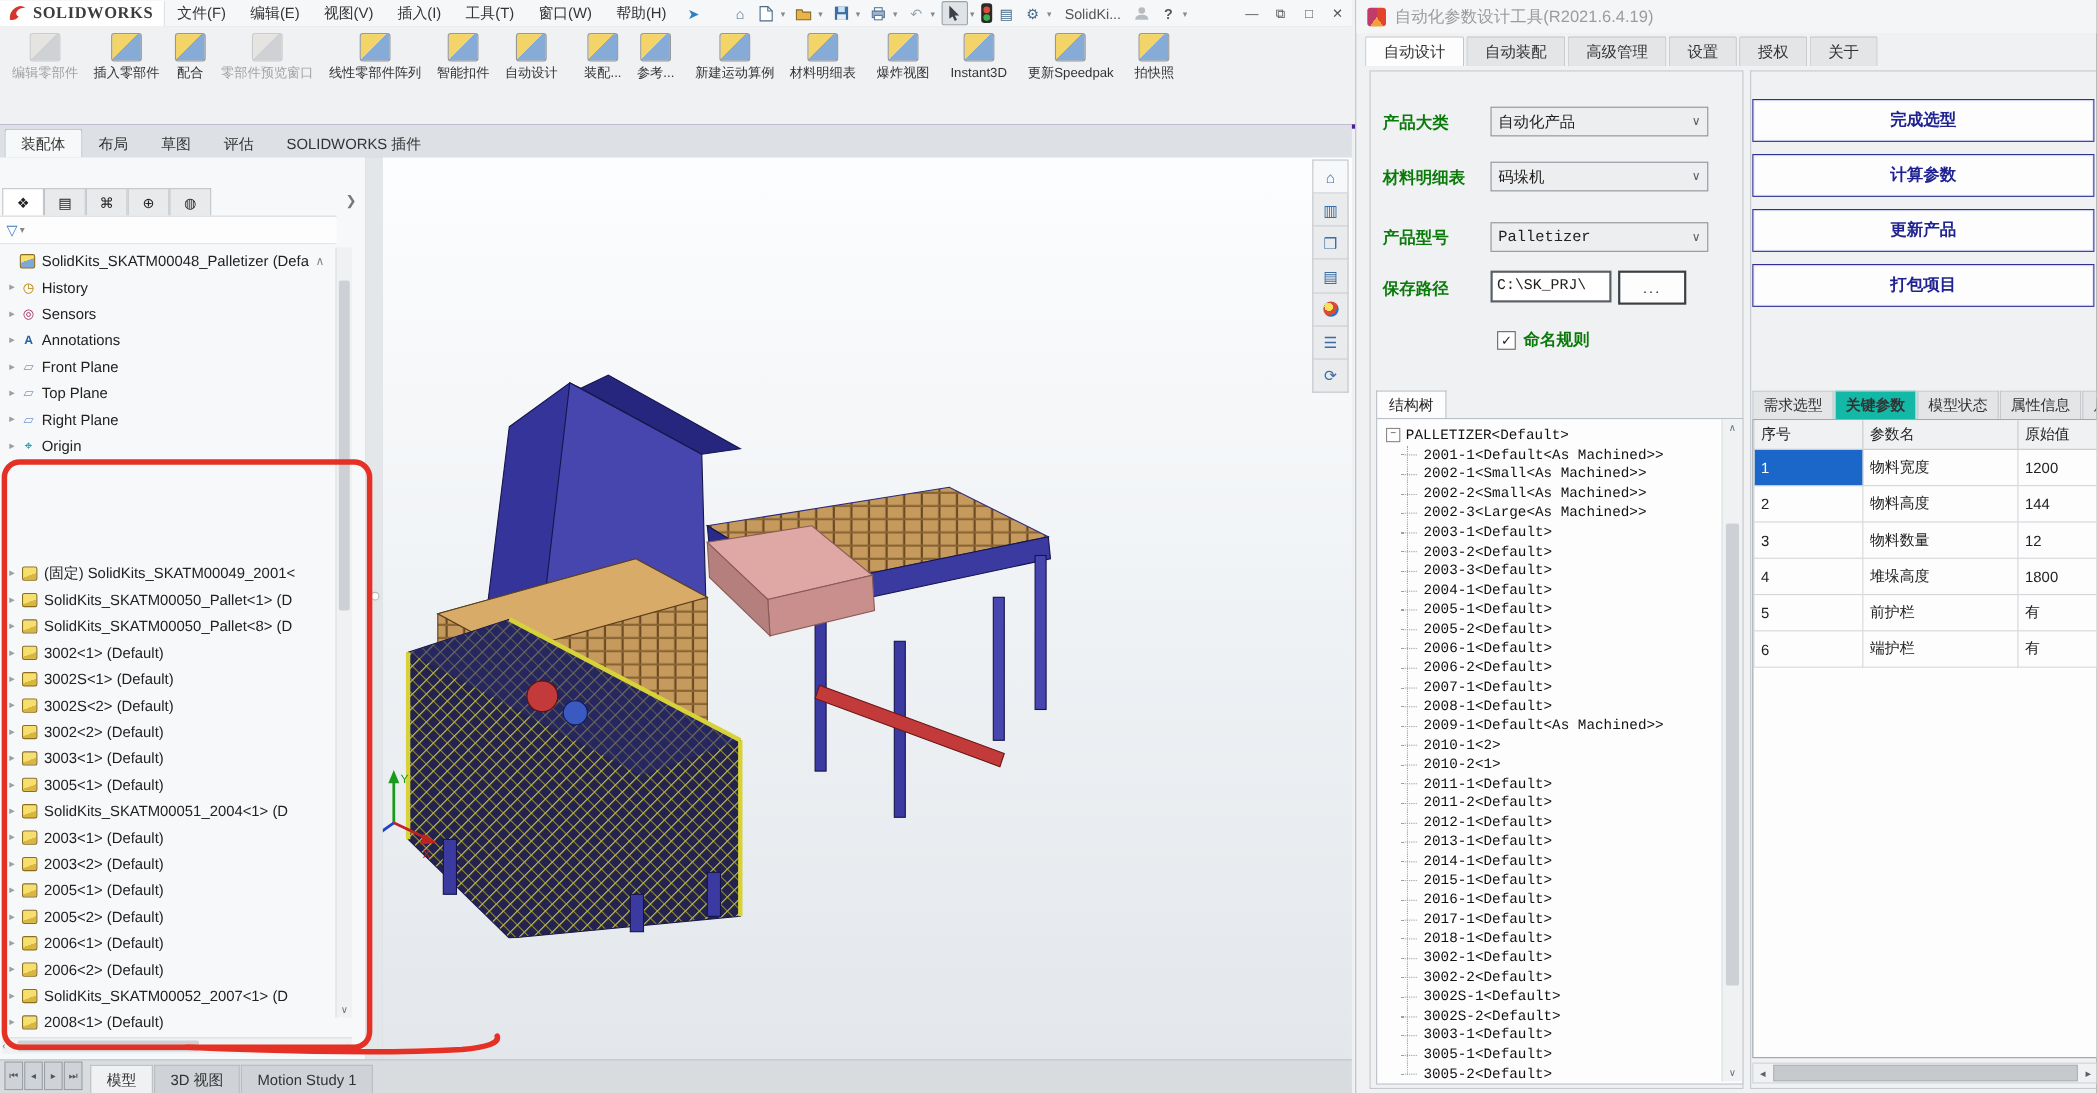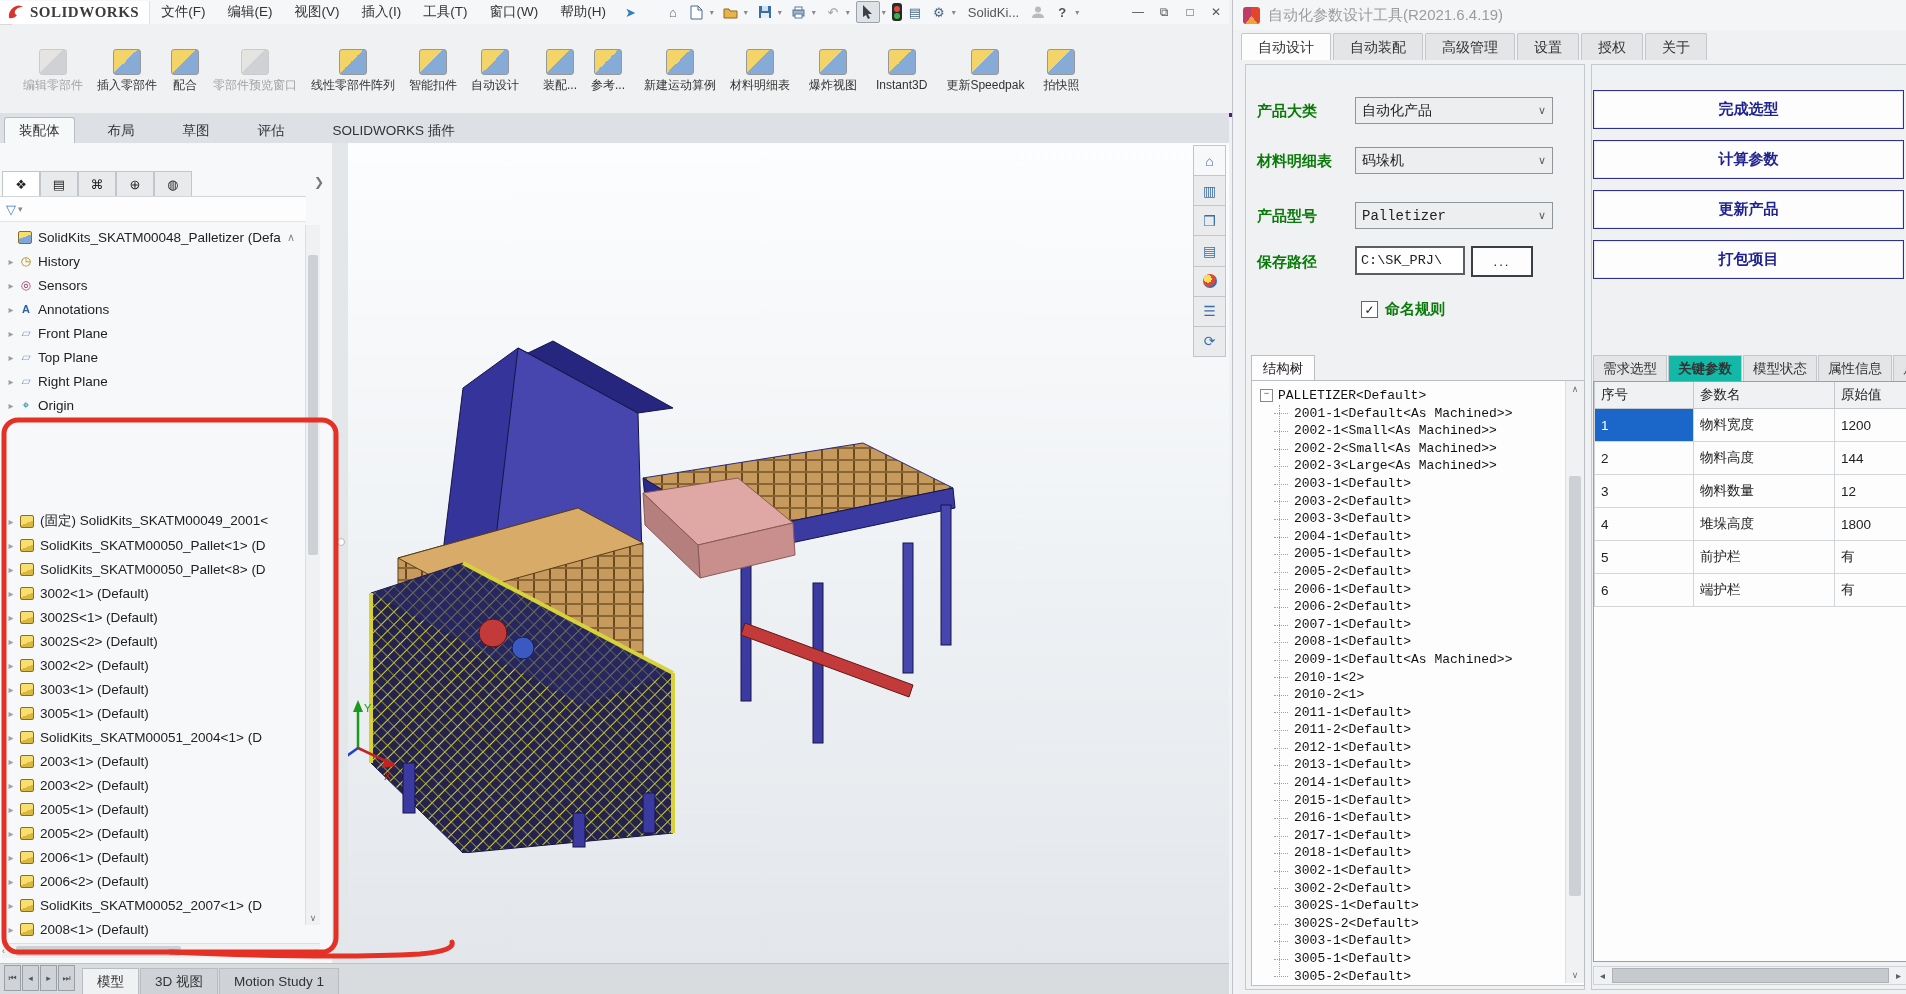--- a/index.html
+++ b/index.html
@@ -17,31 +17,31 @@
   #quickbar{display:flex;align-items:center;gap:2px;margin-left:18px;}
   .qi{width:22px;height:20px;display:flex;align-items:center;justify-content:center;color:#4a6a8a;font-size:13px;}
   .qi svg{display:block;}
   .qcaret{color:#888;font-size:8px;width:8px;}
   .sel-box{border:1px solid #9aa2aa;background:#dfe3e7;border-radius:2px;}
   #traffic{width:10px;height:18px;background:#2a2a2a;border-radius:3px;display:flex;flex-direction:column;align-items:center;justify-content:center;gap:1px;}
   #traffic i{width:6px;height:6px;border-radius:50%;display:block;}
   #doc-label{color:#555;font-size:13px;margin:0 6px;}
   .winctl{color:#555;font-size:12px;width:26px;text-align:center;}
   
-  #ribbon{left:12px;top:24px;width:1229px;height:89px;background:#f0f1f2;border-bottom:4px solid #4c1d95;display:flex;align-items:center;padding-left:4px;}
+  #ribbon{left:0;top:24px;width:1229px;height:89px;background:#f0f1f2;border-bottom:4px solid #4c1d95;display:flex;align-items:flex-start;padding-left:4px;}
   .rib-item{display:flex;flex-direction:column;align-items:center;justify-content:flex-start;padding:6px 7px 2px 7px;max-width:86px;text-align:center;cursor:default;}
   .rib-item .ric{width:26px;height:24px;border-radius:3px;margin-bottom:4px;
       background:linear-gradient(135deg,#f3d469 0 46%,#86abd6 46% 100%);border:1px solid #98989a;}
   .rib-item .rlab{font-size:12px;line-height:13px;color:#333;}
   .rib-item.dis{opacity:.42;filter:grayscale(.9);}
   .rib-item.sep{padding:0;width:1px;max-width:1px;background:#cfd3d7;margin:6px 2px;}
   .rib-item.wide{max-width:110px;}
   
   #cmdrow{left:0;top:113px;width:1229px;height:30px;background:#dde1e5;border-bottom:1px solid #c2c6ca;}
-  #cmdtabs{position:absolute;left:4px;top:4px;display:flex;height:26px;gap:18px;}
+  #cmdtabs{position:absolute;left:4px;top:4px;display:flex;height:26px;}
   .cmdtab{padding:0 14px;line-height:26px;font-size:13.5px;color:#333;border:1px solid transparent;border-bottom:none;}
   .cmdtab.active{background:#f7f8f9;border-color:#b9bdc1;border-radius:3px 3px 0 0;}
   
   #headsup{position:absolute;left:600px;top:117px;display:flex;gap:3px;align-items:center;}
   .hu{min-width:20px;height:22px;display:flex;align-items:center;justify-content:center;color:#4f6b86;font-size:14px;border-radius:3px;padding:0 2px;}
   .hu.pressed{background:#cfd4d9;border:1px solid #a9aeb3;}
   .hu .c8{font-size:8px;color:#777;margin-left:1px;}
   
   #docctl{position:absolute;left:1088px;top:119px;display:flex;gap:14px;color:#8a8f94;font-size:12px;}
   

